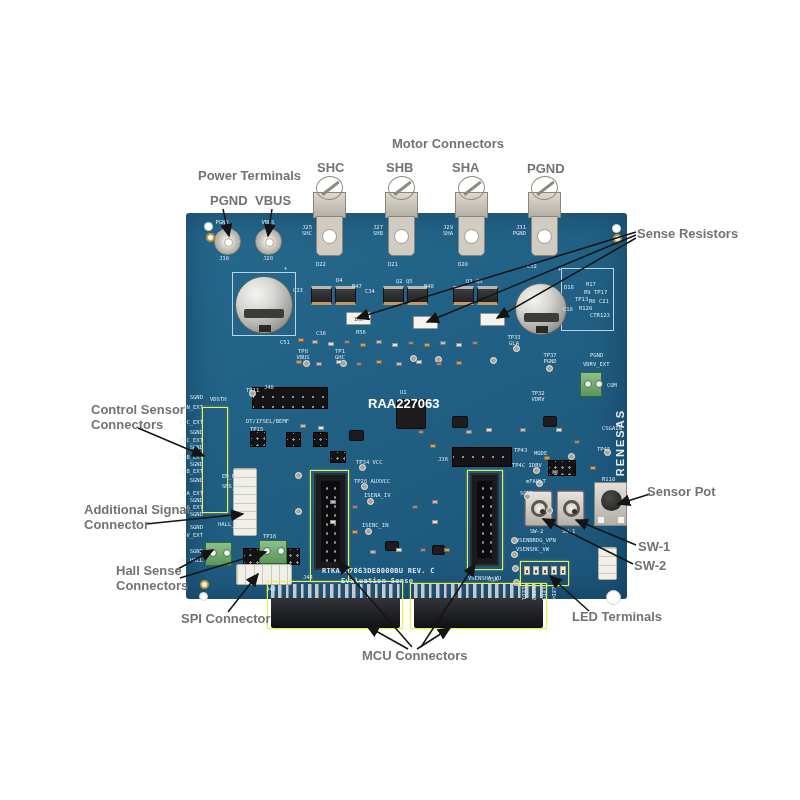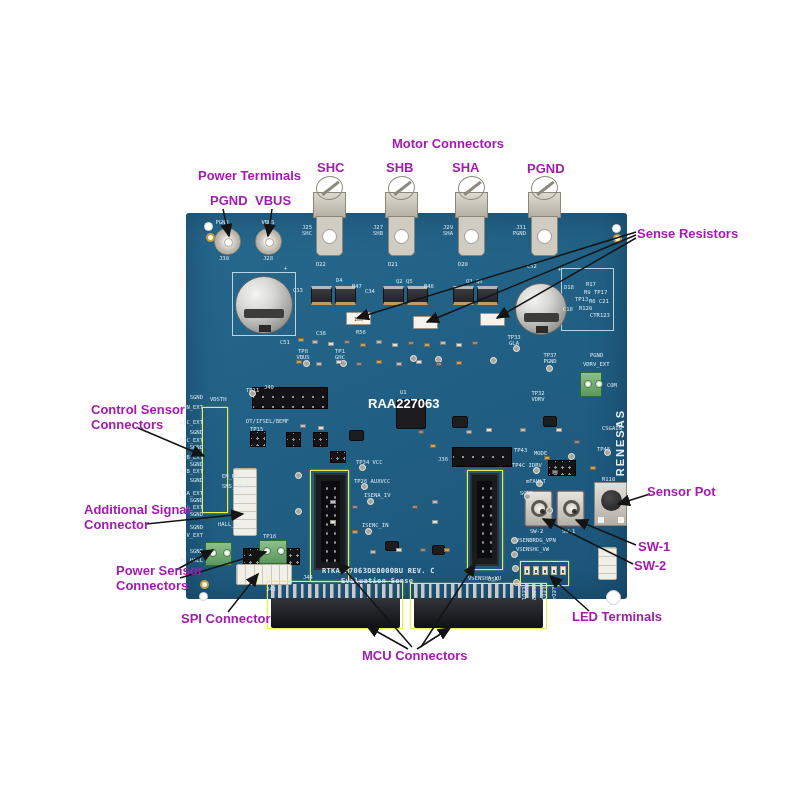--- a/index.html
+++ b/index.html
@@ -8,21 +8,21 @@
   .board{position:absolute;left:186px;top:213px;width:441px;height:386px;
          background:linear-gradient(155deg,#27698f 0%,#21608414 0),linear-gradient(155deg,#27698f 0%,#216084 45%,#1b5478 100%);
          border-radius:3px;box-shadow:inset 0 0 34px rgba(0,18,38,.35);z-index:1;}
   .part{position:absolute;z-index:3;box-sizing:border-box;}
   .silkbox{position:absolute;z-index:2;box-sizing:border-box;border:1px solid rgba(225,240,247,.8);}
   .hl{position:absolute;z-index:4;box-sizing:border-box;border:1.5px solid #e9f14b;
       box-shadow:0 0 2px rgba(233,241,75,.55);}
   .silk{position:absolute;z-index:5;font-family:"DejaVu Sans Mono",monospace;
         font-size:5.5px;line-height:6px;color:#d9e8f0;white-space:nowrap;}
   .callout{position:absolute;z-index:9;font-weight:bold;font-size:13px;line-height:15px;
-           color:#a21caf;white-space:nowrap;}
+           color:#737373;white-space:nowrap;}
   #arrows{position:absolute;left:0;top:0;z-index:8;pointer-events:none;}
   .code{position:absolute;z-index:5;font-family:"DejaVu Sans Mono",monospace;font-weight:bold;
         color:#d7e5ec;white-space:nowrap;}
   .logo{position:absolute;left:609px;top:400px;width:22px;height:86px;z-index:5;
         display:flex;align-items:center;justify-content:center;}
   .logo span{writing-mode:vertical-rl;transform:rotate(180deg);font-weight:bold;
         font-size:11px;letter-spacing:2px;color:#e2ecf2;font-family:"Liberation Sans",sans-serif;}
 </style>
 </head>
 <body>
@@ -405,21 +405,21 @@
     </div>
     <div class="callout" style="left: 91px; top: 402px;">
       <div>Control Sensor</div>
       <div>Connectors</div>
     </div>
     <div class="callout" style="left: 84px; top: 502px;">
       <div>Additional Signal</div>
       <div>Connector</div>
     </div>
     <div class="callout" style="left: 116px; top: 563px;">
-      <div>Power Sensor</div>
+      <div>Hall Sense</div>
       <div>Connectors</div>
     </div>
     <div class="callout" style="left: 181px; top: 611px;">
       <div>SPI Connector</div>
     </div>
     <div class="callout" style="left: 362px; top: 648px;">
       <div>MCU Connectors</div>
     </div>
     <div class="callout" style="left: 572px; top: 609px;">
       <div>LED Terminals</div>

